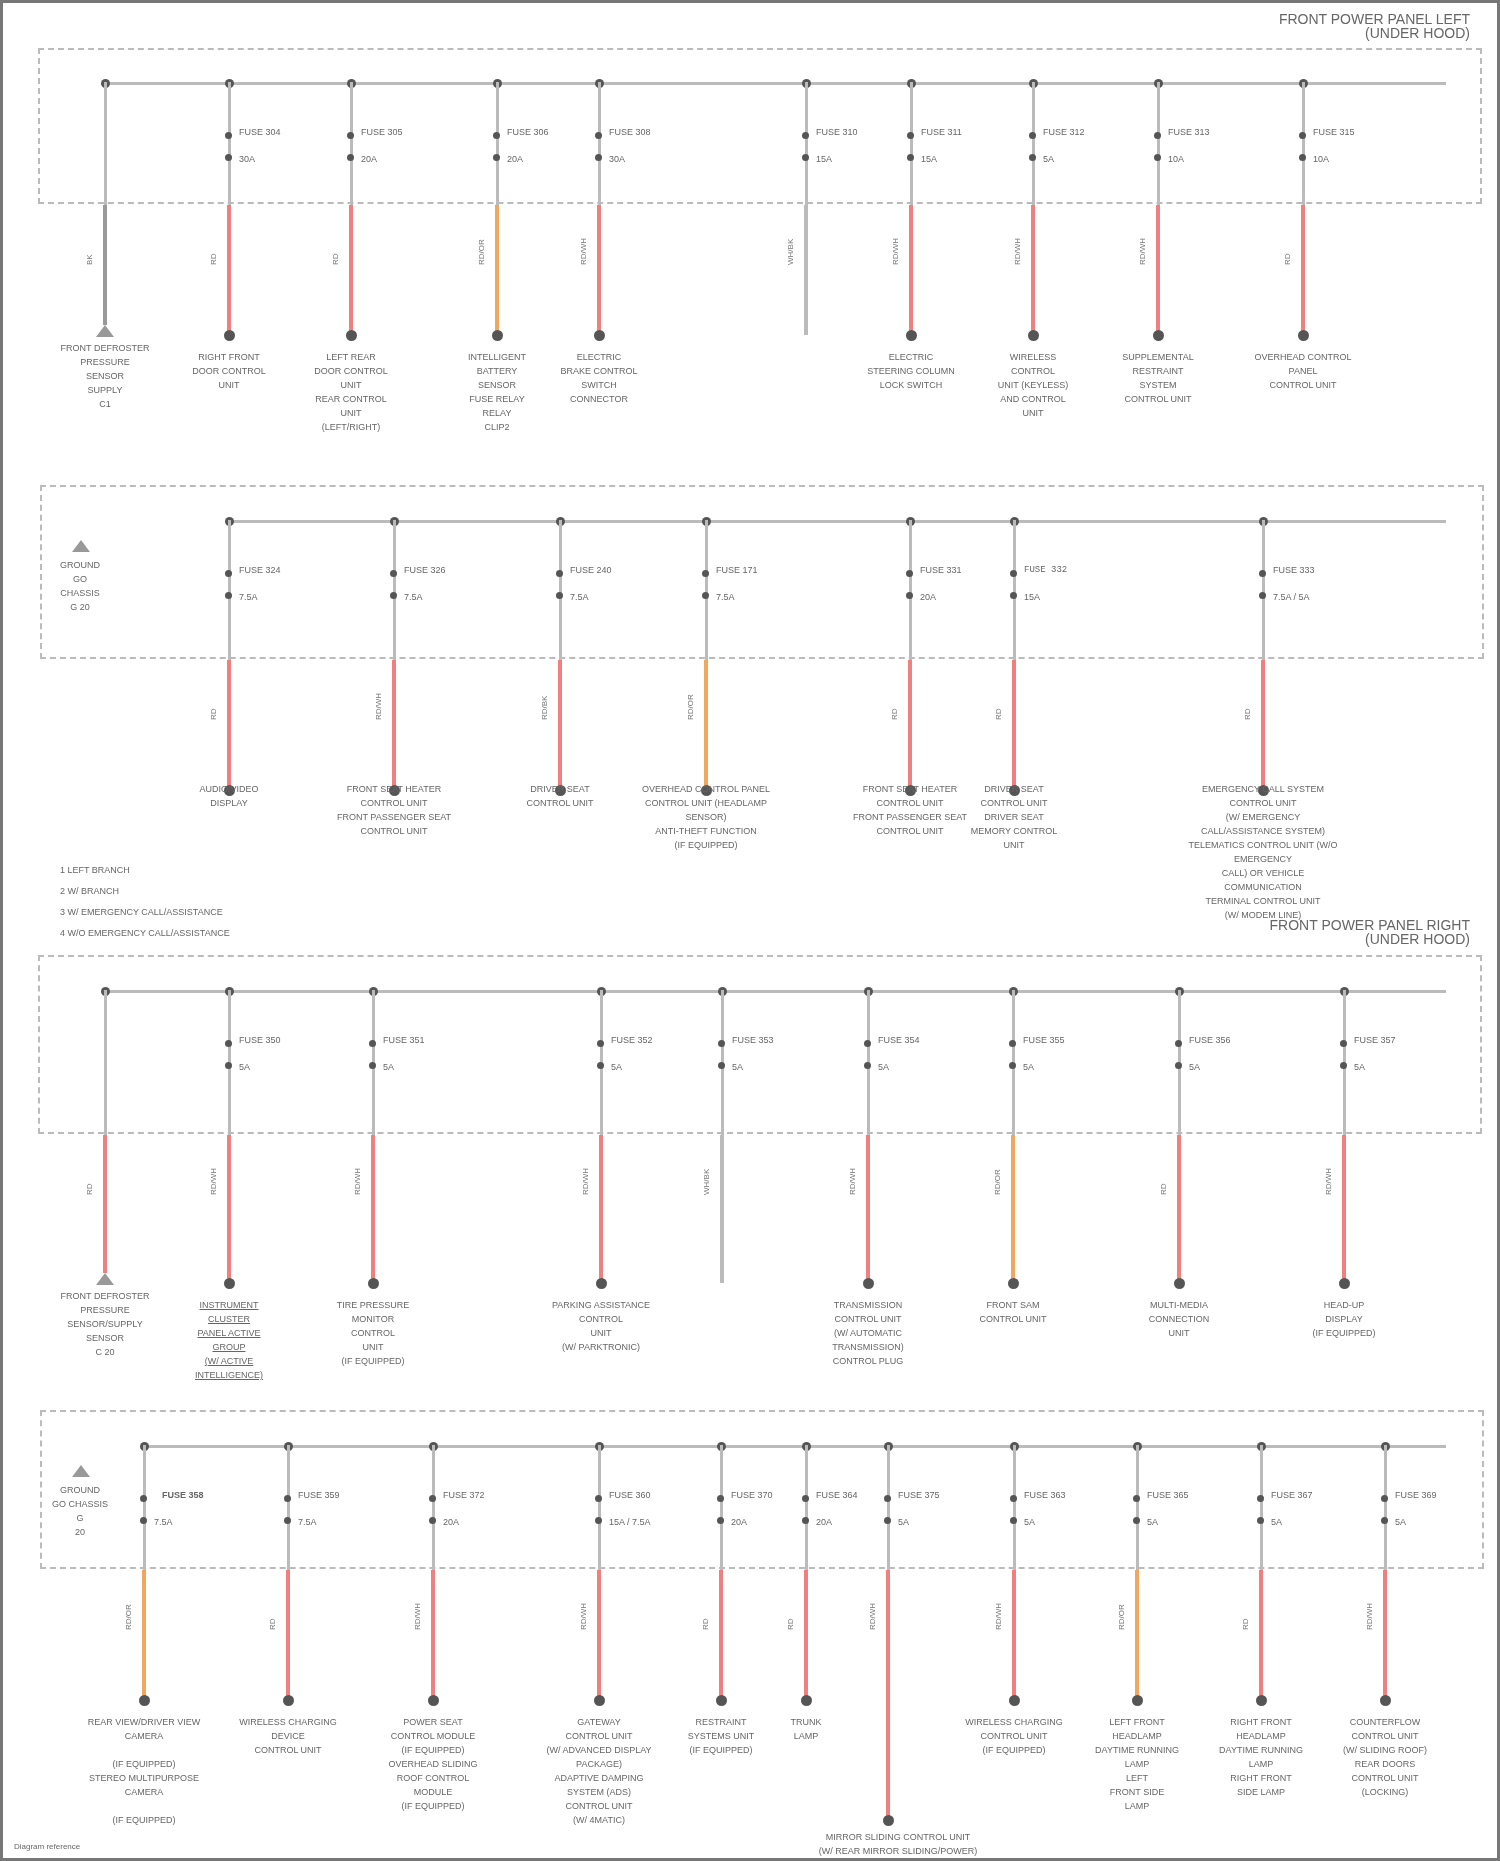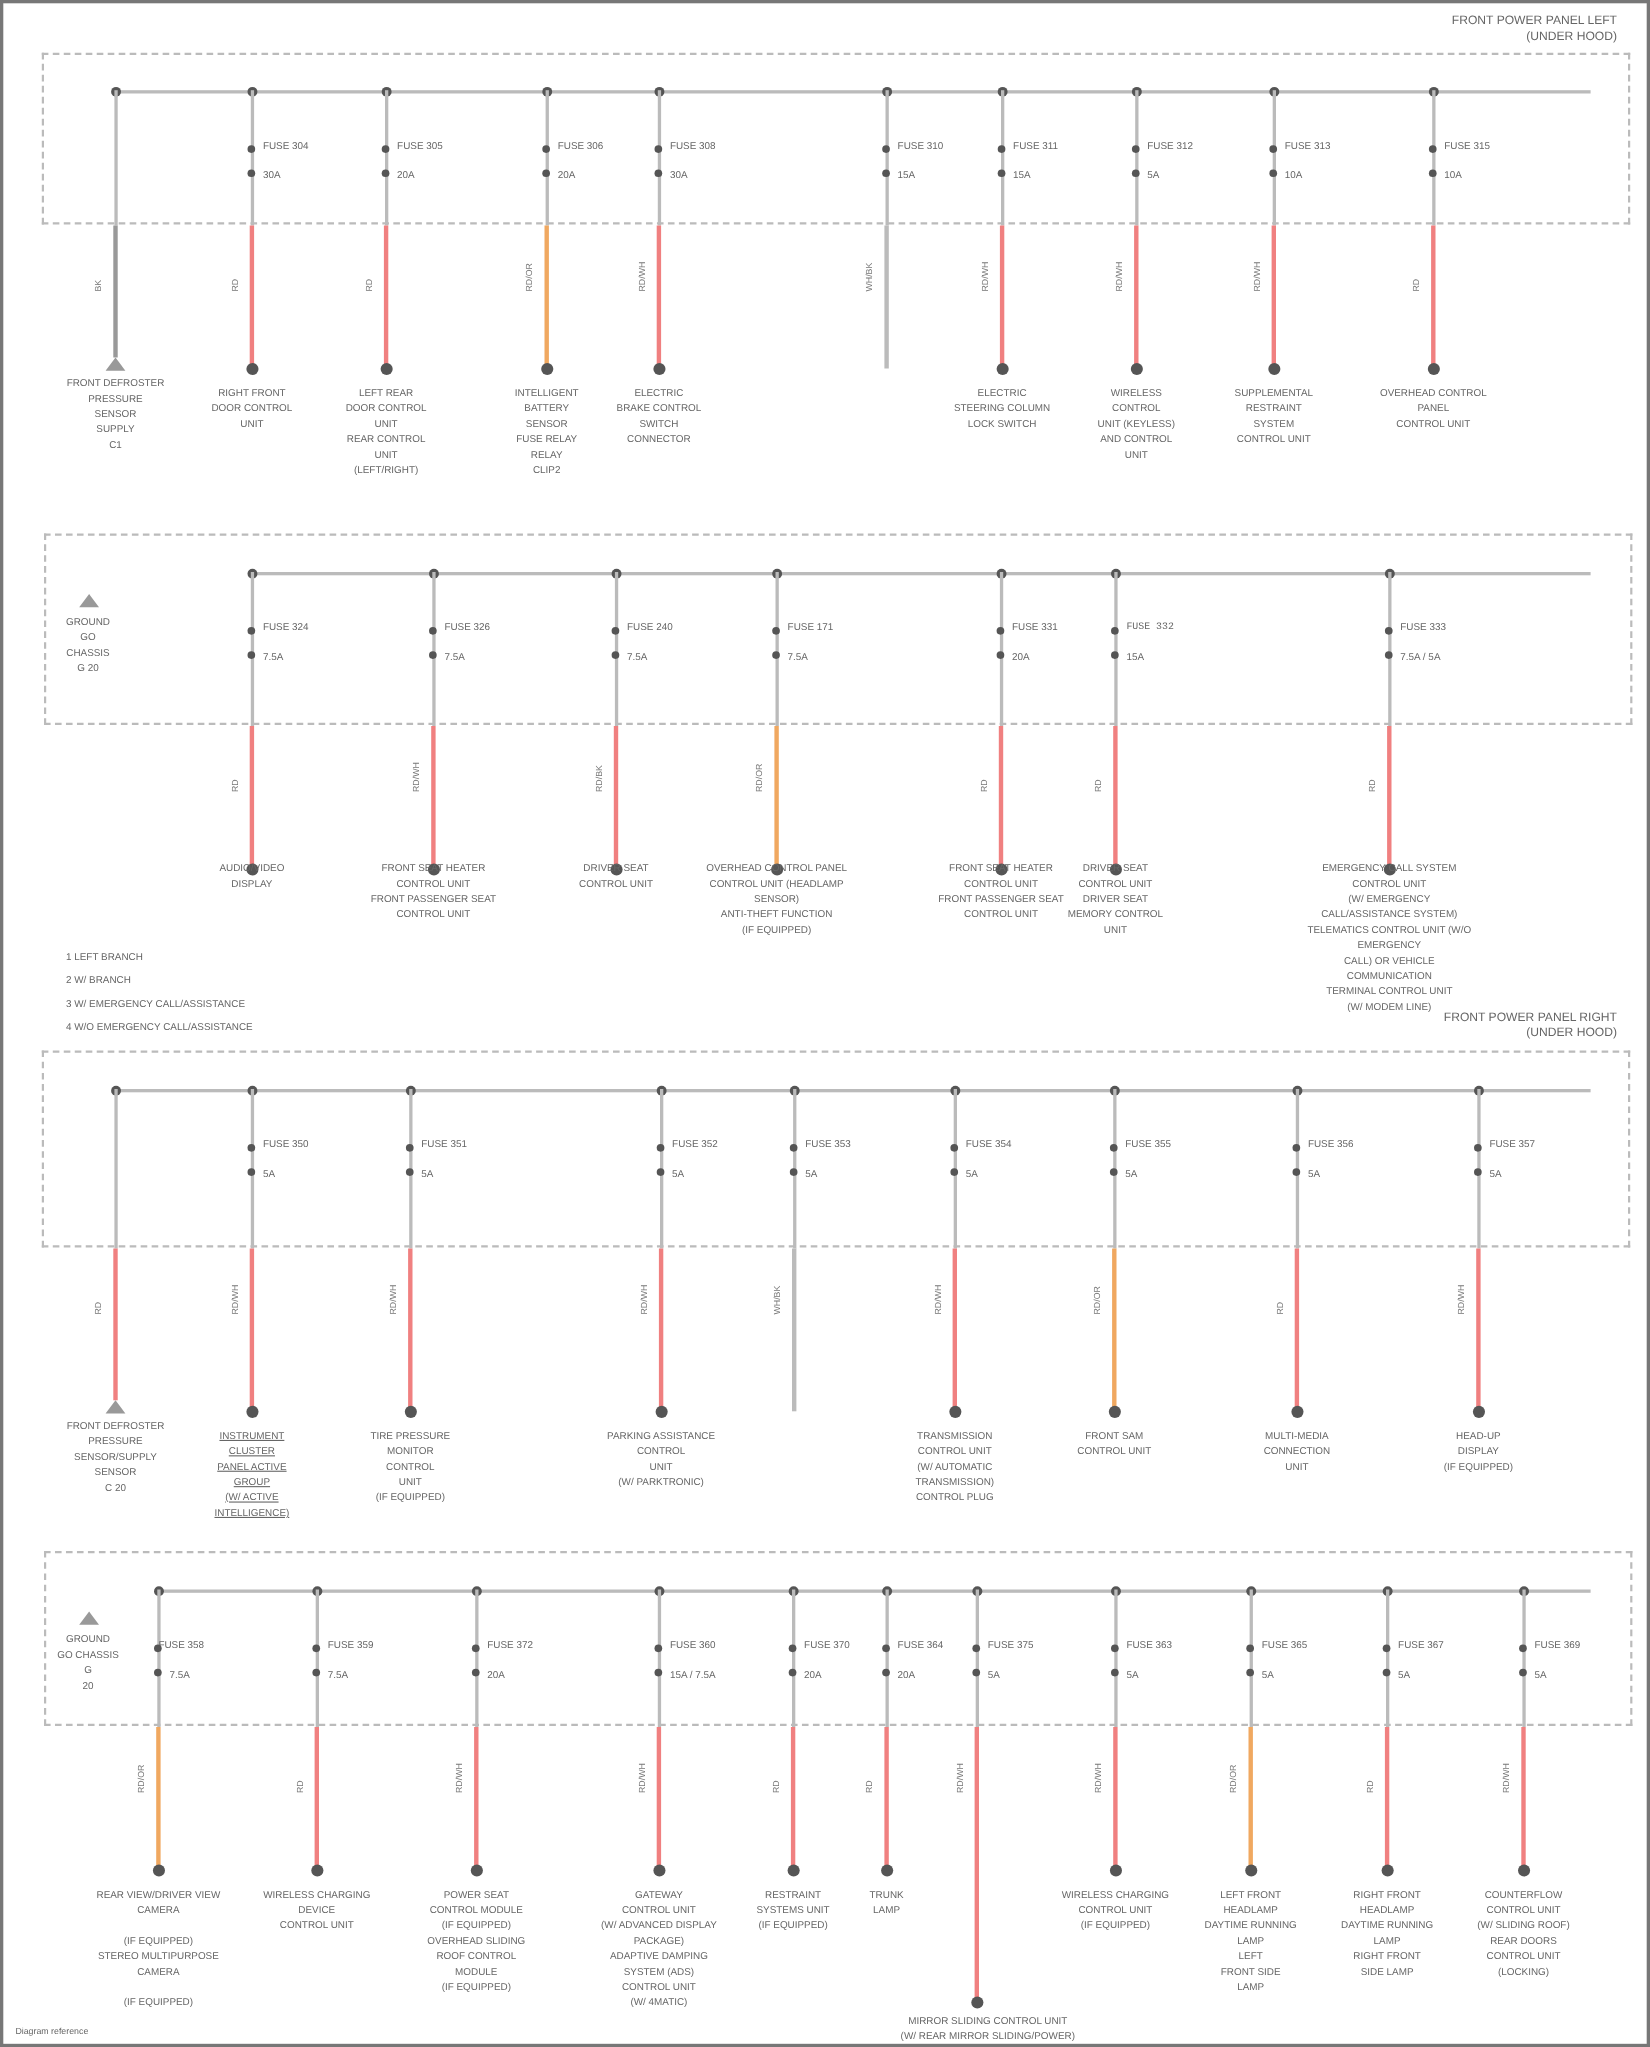--- a/index.html
+++ b/index.html
@@ -6,21 +6,21 @@
   body{width:1500px;height:1861px;position:relative;overflow:hidden;font-family:"Liberation Sans",sans-serif;color:#555;}
   .frame{position:absolute;left:0;top:0;width:1494px;height:1855px;border:3px solid #777;background:#fff;}
   .box{position:absolute;border:2px dashed #bbb;}
   .bus{position:absolute;background:#bbb;}
   .vline{position:absolute;width:3px;background:#bbb;}
   .wire{position:absolute;width:4px;}
   .dot{position:absolute;width:9px;height:9px;border-radius:50%;background:#555;}
   .lbl{position:absolute;font-size:9px;color:#666;white-space:nowrap;}
   .comp{position:absolute;font-size:9px;line-height:14px;color:#666;text-align:center;width:130px;white-space:pre-line;}
   .wc{position:absolute;font-size:8px;color:#777;transform:rotate(-90deg);transform-origin:left top;white-space:nowrap;}
-  .hdr{position:absolute;font-size:11px;color:#666;text-align:left;line-height:14px;}
+  .hdr{position:absolute;font-size:14px;color:#666;text-align:left;line-height:14px;}
   .legend{position:absolute;font-size:9px;color:#666;line-height:21px;}
   .gnd{position:absolute;width:0;height:0;border-left:9px solid transparent;border-right:9px solid transparent;border-bottom:12px solid #999;}
   .foot{position:absolute;left:14px;bottom:10px;font-size:8px;color:#666;}
 </style>
 </head>
 <body>
 
 <div class="frame"></div>
 <div id="root">
     <div class="hdr" style="right: 30px; top: 12px;">FRONT POWER PANEL LEFT</div>
@@ -368,21 +368,21 @@
 (IF EQUIPPED)</div>
     <div class="box" style="left: 40px; top: 1410px; width: 1440px; height: 155px;"></div>
     <div class="bus" style="left: 142px; top: 1445px; width: 1304px; height: 3px;"></div>
     <div class="gnd" style="left: 72px; top: 1465px;"></div>
     <div class="comp" style="left: 25px; top: 1483px; width: 110px;">GROUND
 GO CHASSIS
 G
 20</div>
     <div class="dot" style="left: 140px; top: 1442px;"></div>
     <div class="vline" style="left: 143px; top: 1445px; height: 125px;"></div>
-    <div class="lbl" style="left: 144px; top: 1490px;">FUSE 358</div>
+    <div class="lbl" style="left: 162px; top: 1490px; font-weight: bold;">FUSE 358</div>
     <div class="lbl" style="left: 154px; top: 1517px;">7.5A</div>
     <div class="dot" style="left: 140px; top: 1495px; width: 7px; height: 7px;"></div>
     <div class="dot" style="left: 140px; top: 1517px; width: 7px; height: 7px;"></div>
     <div class="wire" style="left: 142px; top: 1570px; height: 130px; background: rgb(240, 168, 96);"></div>
     <div class="wc" style="left: 124px; top: 1630px;">RD/OR</div>
     <div class="dot" style="left: 139px; top: 1695px; width: 11px; height: 11px;"></div>
     <div class="comp" style="left: 79px; top: 1715px; width: 150px; margin-left: -10px;">REAR VIEW/DRIVER VIEW
 CAMERA
 
 (IF EQUIPPED)

